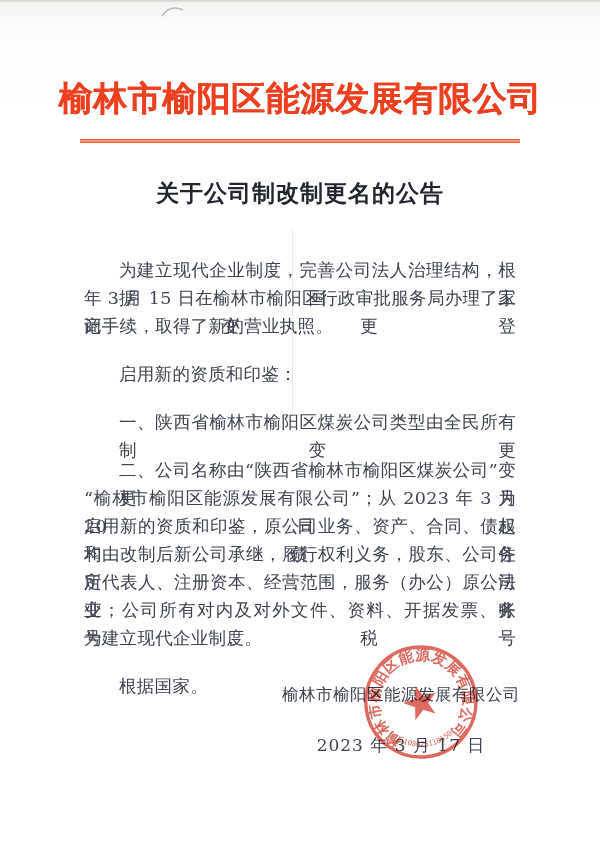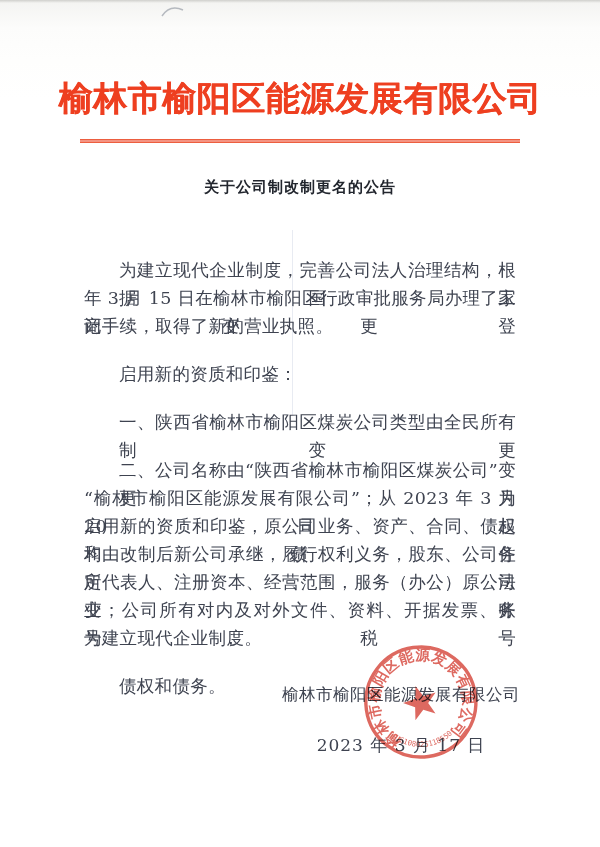--- a/index.html
+++ b/index.html
@@ -12,21 +12,21 @@
   .pen-mark { position:absolute; left:160px; top:3px; }
   .scan-streak { position:absolute; left:292px; top:230px; width:1px; height:185px;
           background:rgba(140,155,190,0.20); }
   .letterhead { position:absolute; left:0; top:76px; width:600px; text-align:center;
           font-family:"DejaVu Sans","Liberation Sans",sans-serif;
           font-size:34px; font-weight:900; letter-spacing:0.5px; color:#ee3f20;
           text-shadow:0.5px 0 0 #ee3f20; white-space:nowrap; }
   .red-rule { position:absolute; left:80px; top:139px; width:440px; height:4px;
           background:linear-gradient(#e8441f 0%, #f7a396 45%, #f7a396 55%, #e8441f 100%); }
   .doc-title { position:absolute; left:0; top:178px; width:600px; text-align:center;
-          font-size:15px; font-weight:bold; color:#22262e; letter-spacing:1px; }
+          font-size:23px; font-weight:bold; color:#22262e; letter-spacing:1px; }
   .body-text { position:absolute; left:84px; top:236px; width:432px; color:#3e4350; }
   .line { height:28px; line-height:28px; font-size:17.5px; letter-spacing:0.3px;
           white-space:nowrap; overflow:visible; }
   .line.justify { white-space:normal; text-align:justify; text-align-last:justify; }
   .line.indent { padding-left:35px;margin-top:20px; }
   .line.justify.indent { text-indent:0; }
   .signature { position:absolute; right:80px; top:683px; text-align:center; color:#3e4350; }
   .sig-company { font-size:16.5px; line-height:24px; letter-spacing:0.5px; white-space:nowrap; }
   .sig-date { font-size:17px; line-height:24px; margin-top:26px; letter-spacing:1px; white-space:nowrap; }
   .seal { position:absolute; left:358px; top:640px; width:126px; height:126px;
@@ -57,21 +57,21 @@
       <div class="line">记手续，取得了新的营业执照。</div>
       <div class="line indent">启用新的资质和印鉴：</div>
       <div class="line indent justify">一、陕西省榆林市榆阳区煤炭公司类型由全民所有制变更</div>
       <div class="line indent justify">二、公司名称由“陕西省榆林市榆阳区煤炭公司”变更为</div>
       <div class="line justify">“榆林市榆阳区能源发展有限公司”；从 2023 年 3 月 20 日起</div>
       <div class="line justify">启用新的资质和印鉴，原公司业务、资产、合同、债权和债务</div>
       <div class="line justify">均由改制后新公司承继，履行权利义务，股东、公司住所、法</div>
       <div class="line justify">定代表人、注册资本、经营范围，服务（办公）原公司业务</div>
       <div class="line justify">变；公司所有对内及对外文件、资料、开据发票、账号，税号</div>
       <div class="line">为建立现代企业制度。</div>
-      <div class="line indent">债权和债务。</div>
+      <div class="line indent">根据国家。</div>
     </div>
 
   <div class="signature">
     <div class="sig-company">榆林市榆阳区能源发展有限公司</div>
     <div class="sig-date">2023 年 3 月 17 日</div>
   </div>
 
   <svg class="seal" width="126" height="126" viewBox="0 0 126 126">
     <defs>
       <path id="ringPath" d="M 38.9 96.4 A 42 42 0 1 1 87.1 96.4" fill="none"></path>

